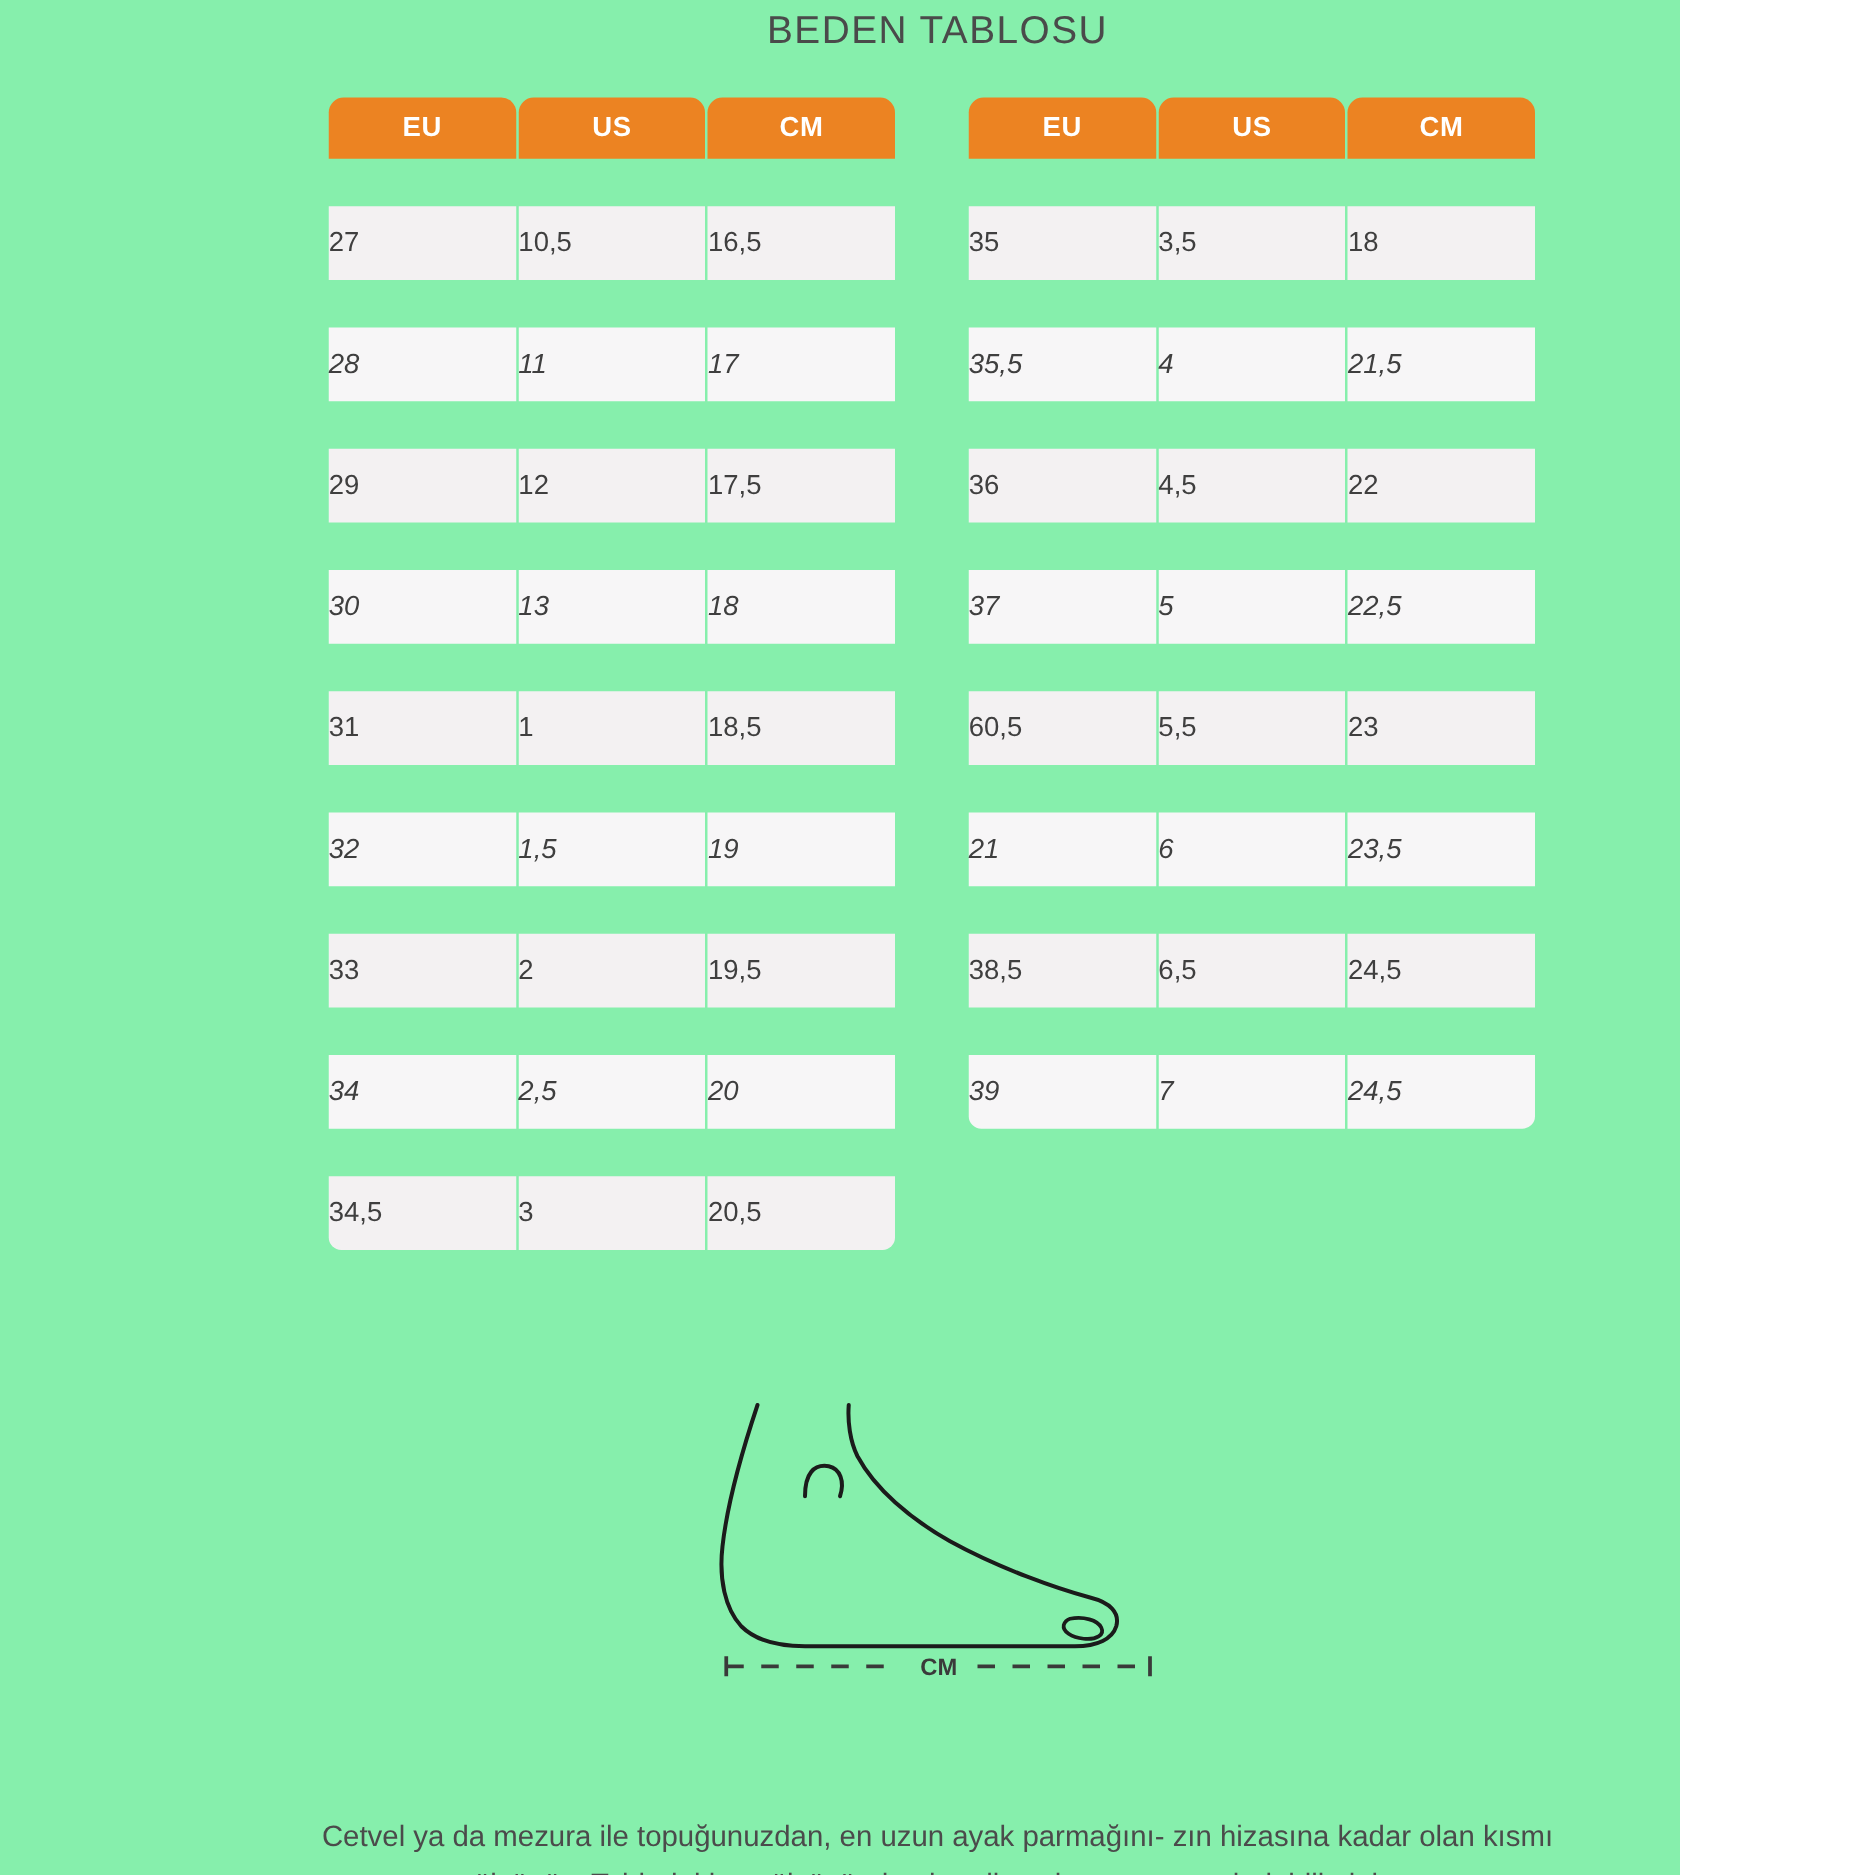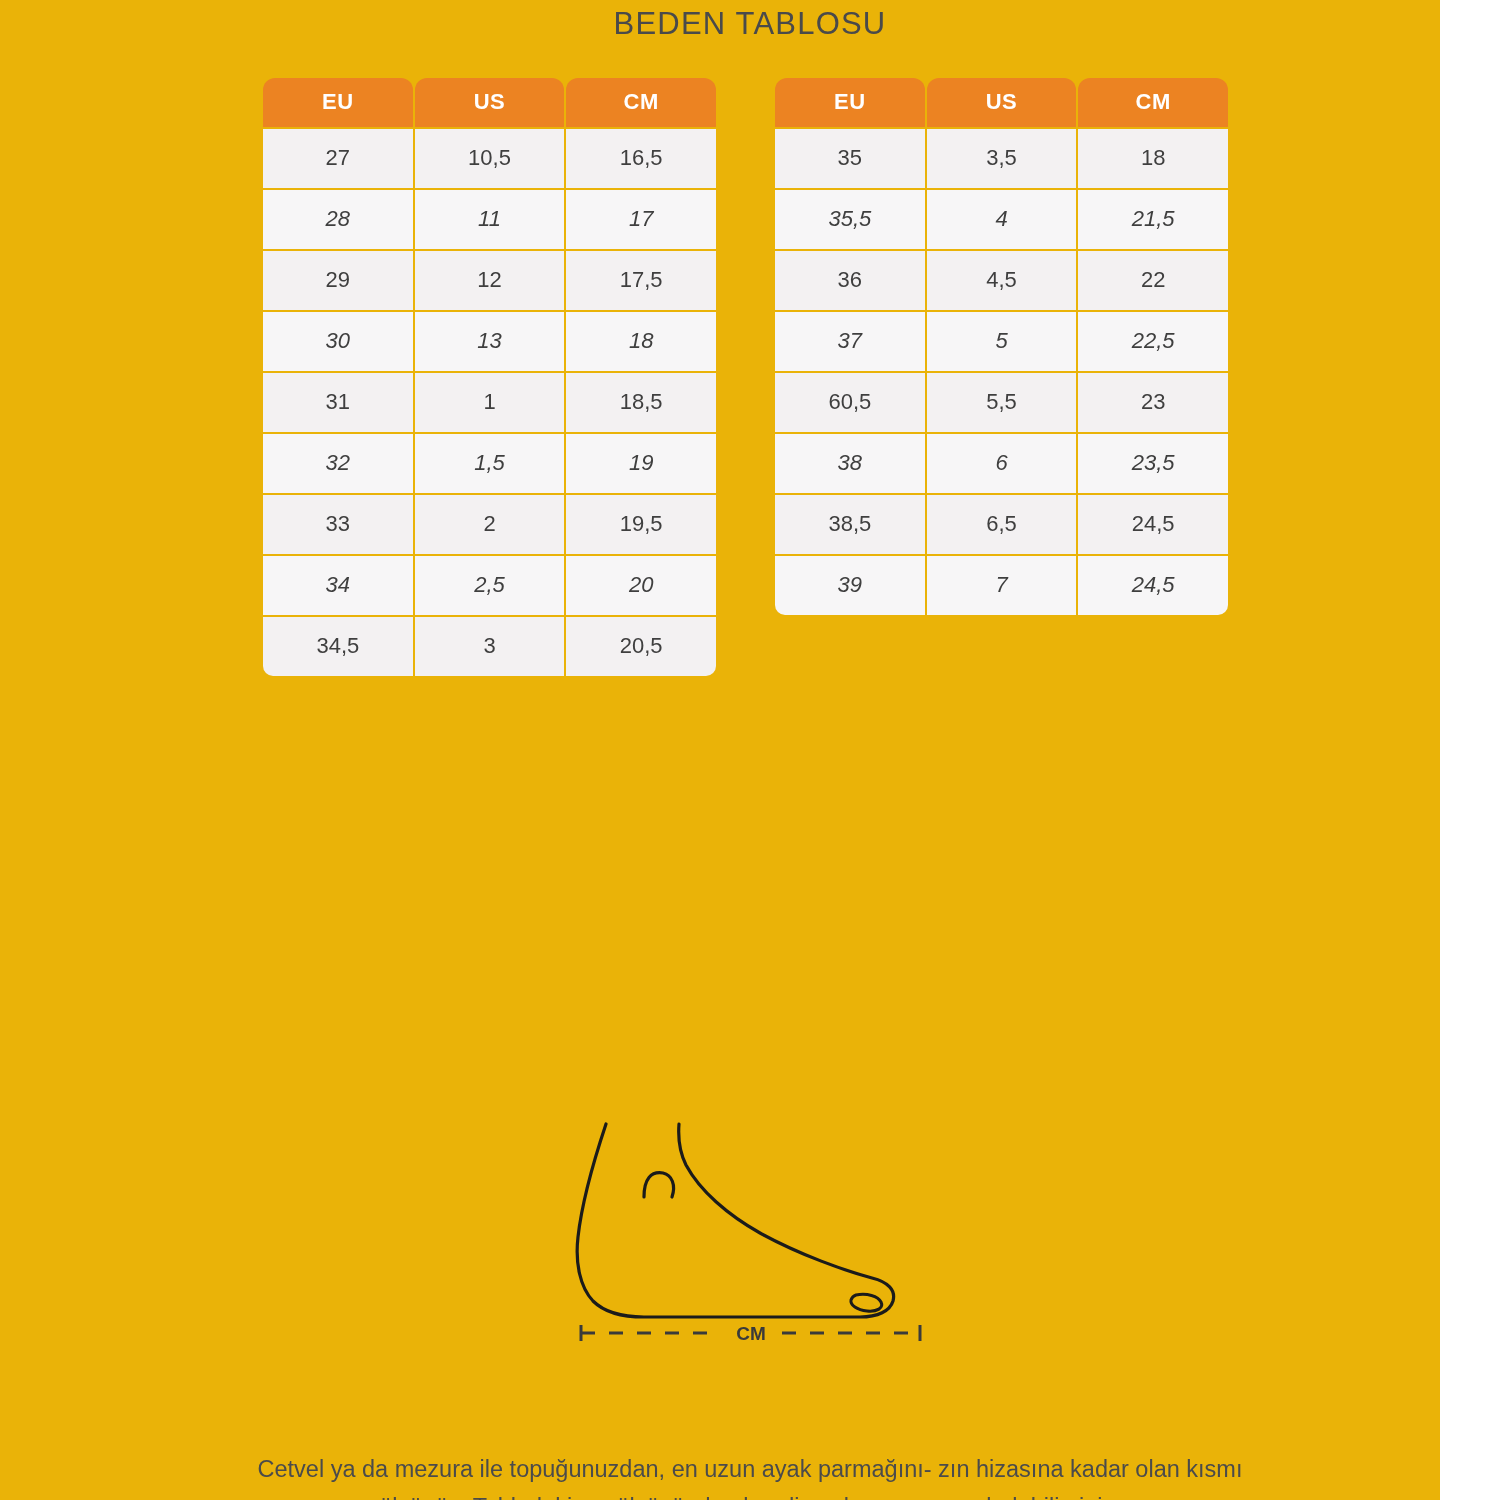--- a/index.html
+++ b/index.html
@@ -11,23 +11,24 @@
     width: 1500px;
     height: 1500px;
     position: relative;
     font-family: "Liberation Sans", sans-serif;
     color: #3c3c3c;
     overflow: hidden;
   }
   .page {
     position: absolute;
     left: 0; top: 0;
-    width: 1440px;
+    width: 1316px;
     height: 1500px;
-    background: #eab308;
+    background: #86efac;
+    padding-left: 28px;
   }
   .title {
     position: absolute;
     top: 6px;
     left: 0;
     width: 1500px;
     text-align: center;
     font-size: 31px;
     letter-spacing: 1.2px;
     color: #4a4a4a;
@@ -64,22 +65,23 @@
   .trow {
     display: flex;
     gap: 2px;
     margin-top: 2px;
   }
   .td {
     flex: 1;
     background: #f3f1f2;
     color: #3f3f3f;
     font-size: 22px;
-    text-align: center;
+    text-align: left;
     padding: 16px 0 17px 0;
+    margin-top: 36px;
   }
   .trow.alt .td {
     background: #f7f6f7;
     font-style: italic;
   }
   .trow.last .td:first-child { border-radius: 0 0 0 10px; }
   .trow.last .td:last-child { border-radius: 0 0 10px 0; }
 
   .foot-figure {
     position: absolute;
@@ -201,21 +203,21 @@
         <div class="td">37</div>
         <div class="td">5</div>
         <div class="td">22,5</div>
       </div>
       <div class="trow">
         <div class="td">60,5</div>
         <div class="td">5,5</div>
         <div class="td">23</div>
       </div>
       <div class="trow alt">
-        <div class="td">38</div>
+        <div class="td">21</div>
         <div class="td">6</div>
         <div class="td">23,5</div>
       </div>
       <div class="trow">
         <div class="td">38,5</div>
         <div class="td">6,5</div>
         <div class="td">24,5</div>
       </div>
       <div class="trow alt last">
         <div class="td">39</div>

